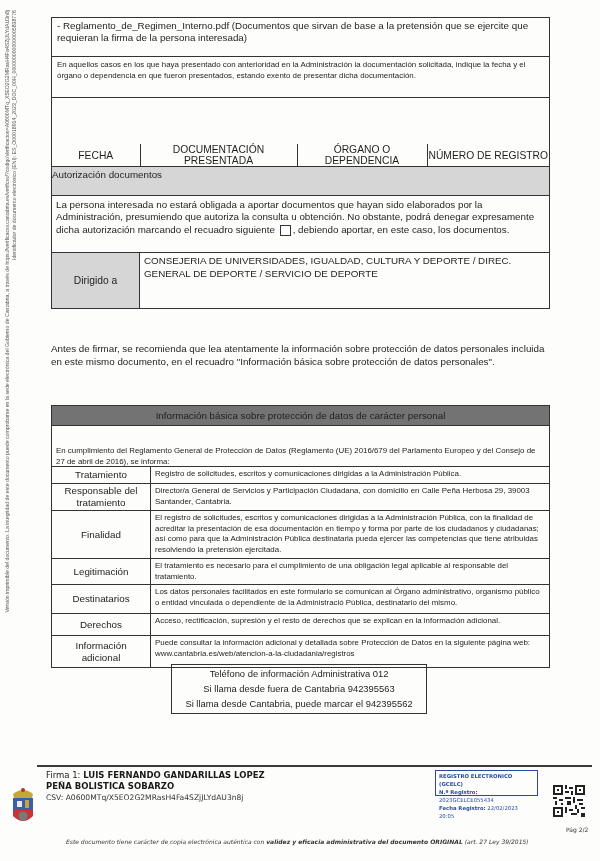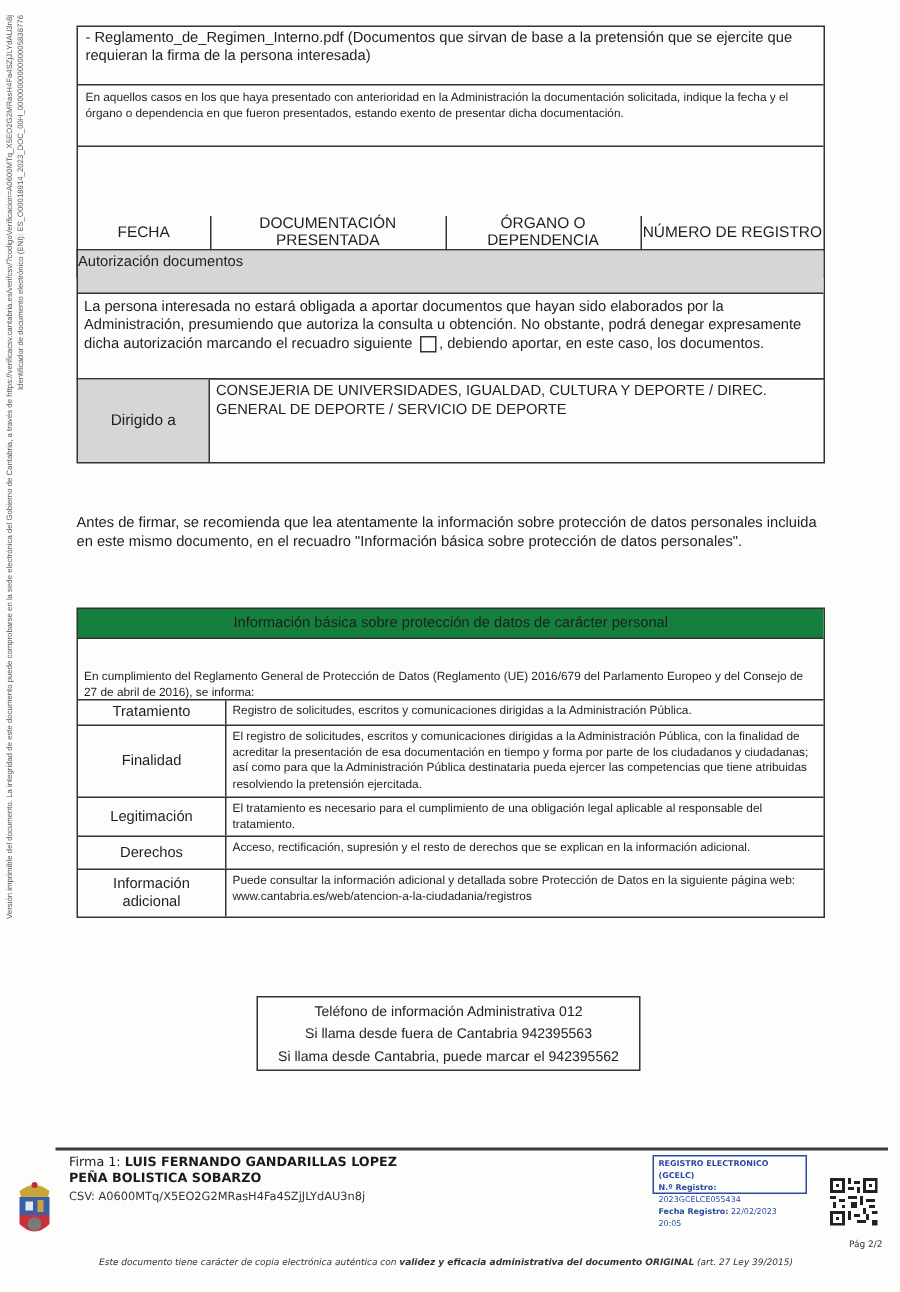--- a/index.html
+++ b/index.html
@@ -43,21 +43,21 @@
 
     
     #b3 { left: 51px; top: 252px; width: 499px; height: 57px; border: 1.5px solid #333; display: flex; }
     #b3 .lbl { width: 88px; background: #d6d6d6; border-right: 1px solid #333; display: flex; align-items: center; justify-content: center; font-size: 10.3px; }
     #b3 .val { flex: 1; font-size: 9.8px; line-height: 12.5px; padding: 2px 4px; }
 
     #pre { left: 51px; top: 343px; width: 505px; font-size: 9.8px; line-height: 12.5px; }
 
     
     #b4 { left: 51px; top: 405px; width: 499px; border: 1.5px solid #333; }
-    #b4 .hdr { background: #15803d; text-align: center; font-size: 9.8px; height: 20px; line-height: 19px; border-bottom: 1px solid #333; }
+    #b4 .hdr { background: #737373; text-align: center; font-size: 9.8px; height: 20px; line-height: 19px; border-bottom: 1px solid #333; }
     #b4 .intro { font-size: 7.9px; line-height: 10.5px; padding: 20px 4px; height: 26px; border-bottom: 1px solid #333; }
     #b4 .r { display: flex; border-bottom: 1px solid #333; }
     #b4 .r:last-child { border-bottom: none; }
     #b4 .k { width: 99px; border-right: 1px solid #333; display: flex; align-items: center; justify-content: center; text-align: center; font-size: 9.8px; line-height: 12px; padding: 0 3px; }
     #b4 .v { flex: 1; font-size: 7.9px; line-height: 10.5px; padding: 2px 4px; }
 
     
     #phone { left: 171px; top: 664px; width: 256px; height: 50px; border: 1px solid #333; text-align: center; font-size: 9.4px; line-height: 15px; padding-top: 1px; }
 
     
@@ -119,27 +119,35 @@
 
 <div id="pre" class="abs">Antes de firmar, se recomienda que lea atentamente la información sobre protección de datos personales incluida en este mismo documento, en el recuadro "Información básica sobre protección de datos personales".</div>
 
 <div id="b4" class="abs">
   <div class="hdr">Información básica sobre protección de datos de carácter personal</div>
   <div class="intro">En cumplimiento del Reglamento General de Protección de Datos (Reglamento (UE) 2016/679 del Parlamento Europeo y del Consejo de 27 de abril de 2016), se informa:</div>
   <div class="r" style="height:17px">
     <div class="k">Tratamiento</div>
     <div class="v">Registro de solicitudes, escritos y comunicaciones dirigidas a la Administración Pública.</div>
   </div>
+  <div class="r" style="height:27px">
+    <div class="k">Responsable del tratamiento</div>
+    <div class="v">Director/a General de Servicios y Participación Ciudadana, con domicilio en Calle Peña Herbosa 29, 39003 Santander, Cantabria.</div>
+  </div>
   <div class="r" style="height:48px">
     <div class="k">Finalidad</div>
     <div class="v">El registro de solicitudes, escritos y comunicaciones dirigidas a la Administración Pública, con la finalidad de acreditar la presentación de esa documentación en tiempo y forma por parte de los ciudadanos y ciudadanas; así como para que la Administración Pública destinataria pueda ejercer las competencias que tiene atribuidas resolviendo la pretensión ejercitada.</div>
   </div>
   <div class="r" style="height:26px">
     <div class="k">Legitimación</div>
     <div class="v">El tratamiento es necesario para el cumplimiento de una obligación legal aplicable al responsable del tratamiento.</div>
+  </div>
+  <div class="r" style="height:29px">
+    <div class="k">Destinatarios</div>
+    <div class="v">Los datos personales facilitados en este formulario se comunican al Órgano administrativo, organismo público o entidad vinculada o dependiente de la Administració Pública, destinatario del mismo.</div>
   </div>
   <div class="r" style="height:22px">
     <div class="k">Derechos</div>
     <div class="v">Acceso, rectificación, supresión y el resto de derechos que se explican en la información adicional.</div>
   </div>
   <div class="r" style="height:31px">
     <div class="k">Información adicional</div>
     <div class="v">Puede consultar la información adicional y detallada sobre Protección de Datos en la siguiente página web: www.cantabria.es/web/atencion-a-la-ciudadania/registros</div>
   </div>
 </div>

